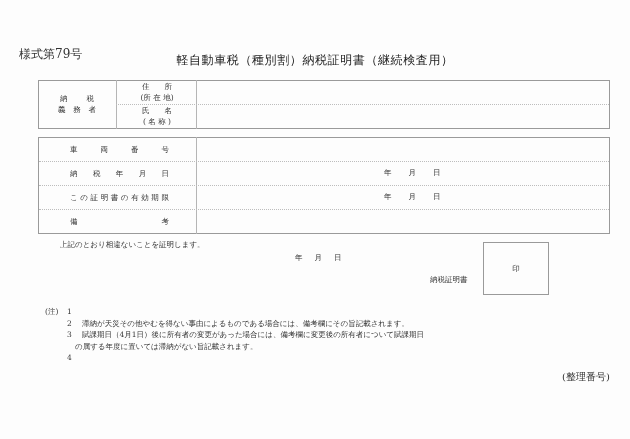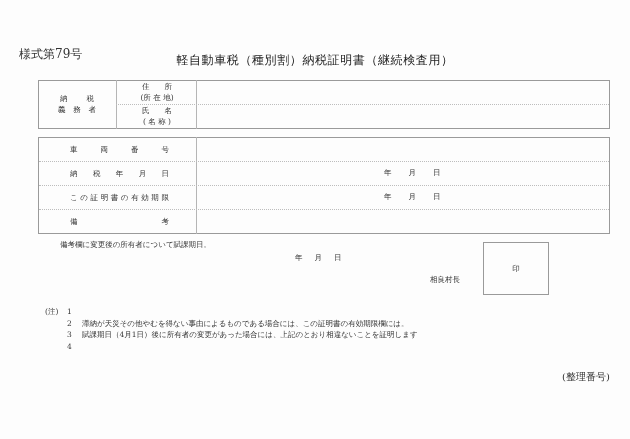--- a/index.html
+++ b/index.html
@@ -118,45 +118,48 @@
   <span>月</span>
   <span>日</span>
 </div>
 
 <div class="lbl spaced" style="left:70px; top:216px; width:99px;">
   <span>備</span>
   <span>考</span>
 </div>
 <div class="abs" style="left:198px; top:210px; width:410px; height:22px;"></div>
 
-<div class="abs statement">備考欄に変更後の所有者について賦課期日。</div>
+<div class="abs statement">上記のとおり相違ないことを証明します。</div>
 <div class="abs date2">
   <span>年</span>
   <span>月</span>
   <span>日</span>
 </div>
-<div class="abs mayor">相良村長</div>
+<div class="abs mayor">納税証明書</div>
 <div class="abs stamp">
   <span>印</span>
 </div>
 
 <div class="abs notes">
   <div class="row">
     <span class="pfx">(注)</span>
     <span class="num">1</span>
   </div>
   <div class="row">
     <span class="pfx"></span>
     <span class="num">2</span>
-    <span>滞納が天災その他やむを得ない事由によるものである場合には、この証明書の有効期限欄には。</span>
+    <span>滞納が天災その他やむを得ない事由によるものである場合には、備考欄にその旨記載されます。</span>
   </div>
   <div class="row">
     <span class="pfx"></span>
     <span class="num">3</span>
-    <span>賦課期日（4月1日）後に所有者の変更があった場合には、上記のとおり相違ないことを証明します</span>
+    <span>賦課期日（4月1日）後に所有者の変更があった場合には、備考欄に変更後の所有者について賦課期日</span>
+  </div>
+  <div class="row cont">
+    <span>の属する年度に置いては滞納がない旨記載されます。</span>
   </div>
   <div class="row">
     <span class="pfx"></span>
     <span class="num">4</span>
   </div>
 </div>
 
 <div class="abs ref">(整理番号)</div>
 
 </body></html>

